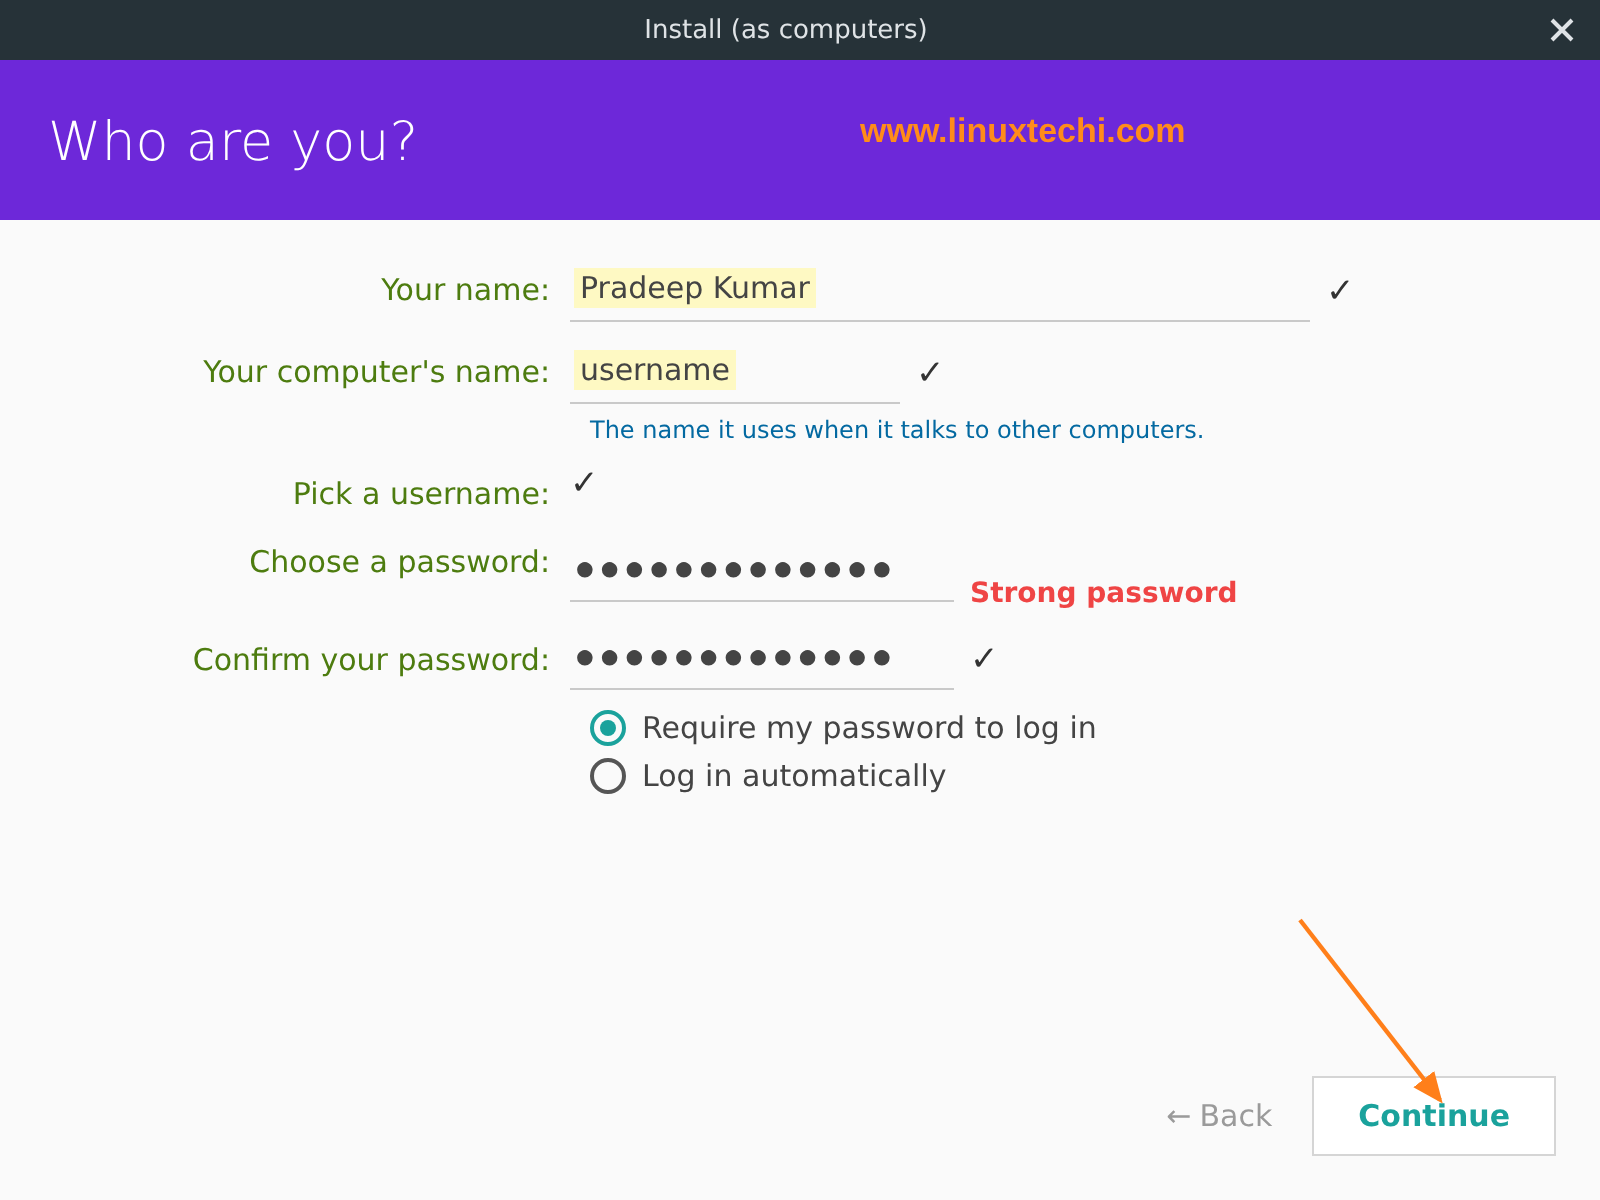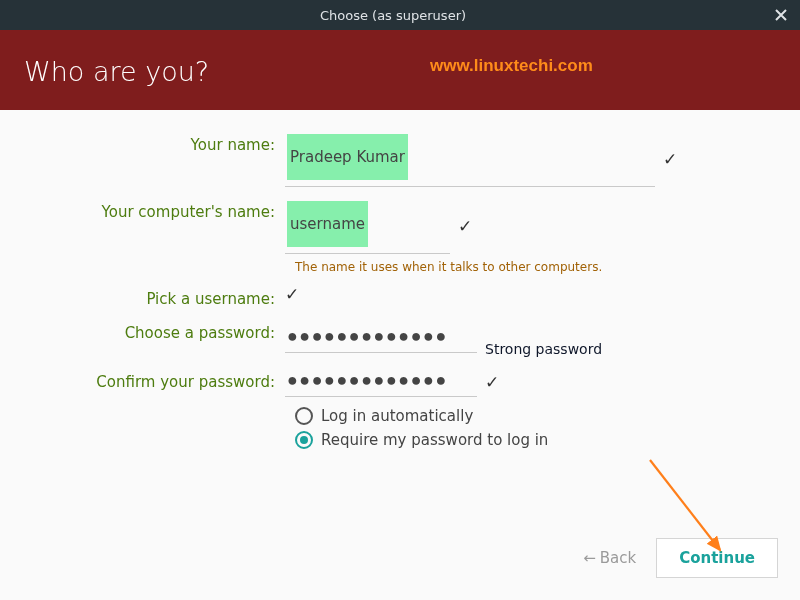--- a/index.html
+++ b/index.html
@@ -22,21 +22,21 @@
     font-size: 13px;
     font-weight: 500;
   }
   .titlebar .title { flex: 1; text-align: center; }
   .titlebar .close {
     width: 14px; height: 14px;
     display:flex;align-items:center;justify-content:center;
     cursor:pointer;
   }
   .header {
-    background: #7f1d1d;
+    background: #6d28d9;
     height: 80px;
     position: relative;
   }
   .header h1 {
     color: #fff;
     font-size: 27px;
     font-weight: 300;
     position: absolute;
     left: 24px;
     top: 26px;
@@ -78,27 +78,27 @@
   }
   .underline-input {
     border: none;
     border-bottom: 1px solid #c9c9c9;
     background: transparent;
     font-size: 15px;
     padding: 4px 2px 6px 2px;
     font-family: inherit;
   }
   .hl {
-    background: #86efac;
-    padding: 14px 3px;
+    background: #fef9c3;
+    padding: 1px 3px;
     display:inline-block;
   }
   .hint {
     font-size: 12px;
-    color: #a16207;
+    color: #0369a1;
     margin-left: 295px;
     margin-top: -4px;
     margin-bottom: 10px;
   }
   .chk {
     font-size: 17px;
     color: #333;
   }
   .dots {
     letter-spacing: 1.5px;
@@ -106,23 +106,23 @@
     line-height: 1;
     font-family: Arial, sans-serif;
     font-weight: bold;
   }
   .pwdbox {
     width: 192px;
     border-bottom: 1px solid #c9c9c9;
     padding: 4px 2px 6px 2px;
   }
   .strength {
-    color: #0f172a;
+    color: #ef4444;
     font-size: 14px;
-    font-weight: 400;
+    font-weight: 700;
     margin-top: 23px;
   }
   .radios {
     margin-left: 295px;
   }
   .radio-row {
     display: flex;
     align-items: center;
     gap: 8px;
     margin-bottom: 6px;
@@ -167,21 +167,21 @@
     position: absolute;
     right: 60px;
     bottom: 30px;
     pointer-events:none;
   }
 </style>
 </head>
 <body>
 
 <div class="titlebar">
-  <div class="title">Choose (as superuser)</div>
+  <div class="title">Install (as computers)</div>
   <div class="close">
     <svg width="12" height="12" viewBox="0 0 12 12">
         <path d="M1 1 L11 11 M11 1 L1 11" stroke="#dfe3e6" stroke-width="2"></path>
       </svg>
   </div>
 </div>
 
 <div class="header">
   <h1>Who are you?</h1>
 </div>
@@ -232,29 +232,29 @@
     <div class="lab">Confirm your password:</div>
     <div class="field">
       <div class="pwdbox">
         <span class="dots">●●●●●●●●●●●●●</span>
       </div>
       <span class="chk">✓</span>
     </div>
   </div>
 
   <div class="radios">
-    <div class="radio-row">
-      <div class="radio"></div>
-      <span class="radio-label">Log in automatically</span>
-    </div>
     <div class="radio-row">
       <div class="radio sel">
           <div class="radio-inner"></div>
         </div>
       <span class="radio-label">Require my password to log in</span>
+    </div>
+    <div class="radio-row">
+      <div class="radio"></div>
+      <span class="radio-label">Log in automatically</span>
     </div>
   </div>
 
 </div>
 
 <div class="btnbar">
   <div class="back-btn">
     <span>←</span>
     <span>Back</span>
   </div>

